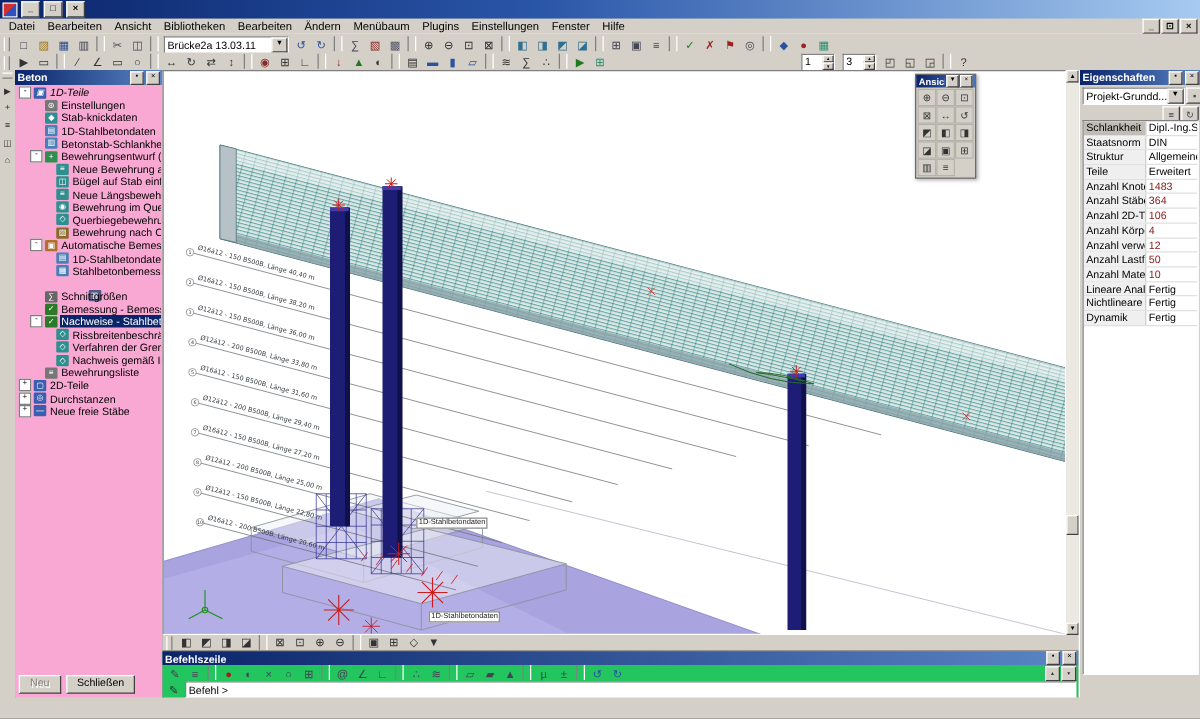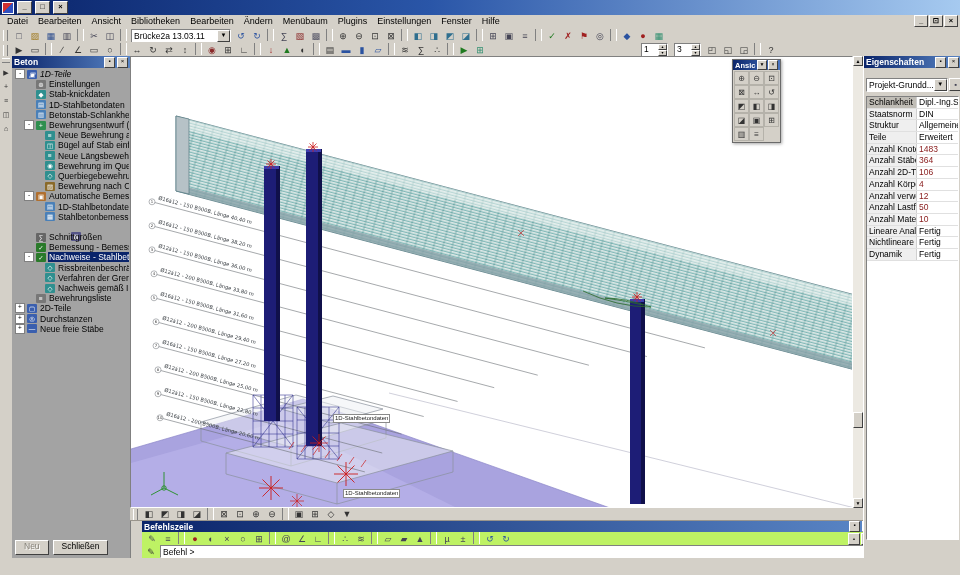--- a/index.html
+++ b/index.html
@@ -47,21 +47,21 @@
     border-right:1px solid #9a958c;display:flex;flex-direction:column;align-items:center;padding-top:2px;gap:1px;}
   .grip-h{width:8px;height:3px;border-top:1px solid #fff;border-bottom:1px solid #808080;margin-bottom:2px;}
   .lstrip .tbi{width:11px;height:11px;font-size:7px;}
   
   .panel-title{height:12px;background:linear-gradient(90deg,#0a246a,#5a86c6);color:#fff;
     display:flex;align-items:center;gap:2px;padding:0 2px;font-size:8.5px;font-weight:bold;}
   .pt-label{flex:1;overflow:hidden;white-space:nowrap;}
   .pt-btn{width:9px;height:9px;flex:none;background:#d4d0c8;color:#000;border:1px solid;
     border-color:#fff #404040 #404040 #fff;font-size:6px;line-height:7px;text-align:center;font-weight:normal;}
   
-  .beton{position:absolute;left:12px;top:56px;width:118px;bottom:17px;background:#a3a3a3;
+  .beton{position:absolute;left:12px;top:56px;width:118px;bottom:17px;background:#f9a8d4;
     border-right:1px solid #808080;}
   .tree{position:absolute;left:1px;right:1px;top:13px;bottom:20px;overflow:hidden;}
   .tree-row{height:10.2px;display:flex;align-items:center;white-space:nowrap;font-size:8.5px;}
   .expander{width:8px;height:8px;flex:none;background:#fff;border:1px solid #808080;
     font-size:6.5px;line-height:6px;text-align:center;margin-right:2px;}
   .expander.noexp{visibility:hidden;}
   .tree-icon{width:10px;height:9px;flex:none;margin-right:2px;border-radius:1px;color:#fff;
     font-size:6.5px;line-height:9px;text-align:center;}
   .tree-label{flex:1;overflow:hidden;padding:0 1px;}
   .tree-row.selected .tree-label{background:#0a246a;color:#fff;}
@@ -87,34 +87,34 @@
   .vtoolbar .tbi{height:11px;}
   
   .palette{position:absolute;left:601px;top:2px;width:47px;background:#d4d0c8;
     border:1px solid #6a6a6a;box-shadow:1px 1px 3px rgba(0,0,0,.35);}
   .palette-title{height:10px;background:linear-gradient(90deg,#0a246a,#4a76c2);color:#fff;
     display:flex;align-items:center;gap:1px;padding:0 2px;font-size:7.5px;font-weight:bold;}
   .palette-title .pt-btn{width:8px;height:8px;font-size:5px;line-height:6px;}
   .palette-body{display:flex;flex-wrap:wrap;padding:1px;}
   .palette-body .tbi{width:13px;height:12px;border:1px solid #b5b2aa;background:#d4d0c8;font-size:8px;}
   
-  .cmd{position:absolute;left:12px;top:465px;width:733px;height:37px;background:#bef264;}
+  .cmd{position:absolute;left:0;top:465px;width:733px;height:37px;background:#22c55e;}
   .cmd-icons{height:13px;display:flex;align-items:center;padding:0 2px;}
   .cmd-icons .tbi{height:11px;}
   .cmd-scroll{margin-left:auto;display:flex;gap:1px;}
   .cmd-scroll .tbi{width:10px;height:10px;border:1px solid;border-color:#fff #404040 #404040 #fff;font-size:4px;background:#d4d0c8;}
   .cmd-row{height:13px;display:flex;align-items:center;gap:2px;padding:0 2px;}
   .cmd-field{flex:1;display:flex;align-items:center;height:11px;background:#fff;
     border:1px solid;border-color:#808080 #fff #fff #808080;font-size:8.5px;padding:0 2px;gap:1px;}
   .cmd-field input{flex:1;border:none;outline:none;height:9px;font-size:8.5px;
     font-family:"Liberation Sans",sans-serif;padding:0;background:#fff;}
   
   .props{position:absolute;left:863px;top:56px;width:97px;bottom:17px;background:#d4d0c8;
     border-left:1px solid #fff;}
-  .props-row{display:flex;align-items:center;height:13px;padding:10px 2px;gap:1px;}
+  .props-row{display:flex;align-items:center;height:13px;padding:2px 2px;gap:1px;}
   .props-row .combo{width:auto;flex:1;margin:0;}
   .props-row2{display:flex;align-items:center;height:12px;padding:0 2px;justify-content:flex-end;gap:1px;}
   .props-row .tbi,.props-row2 .tbi{width:12px;height:11px;border:1px solid;border-color:#fff #404040 #404040 #fff;font-size:7.5px;}
   .pg{position:absolute;left:2px;right:2px;top:40px;bottom:18px;background:#fff;overflow:hidden;
     border:1px solid;border-color:#808080 #fff #fff #808080;}
   .pg-row{display:flex;height:10.7px;border-bottom:1px solid #e0e0e0;font-size:8.5px;align-items:center;}
   .pg-label{width:55%;flex:none;padding-left:2px;background:#efefef;border-right:1px solid #d0d0d0;
     overflow:hidden;white-space:nowrap;height:100%;line-height:10.5px;box-sizing:border-box;}
   .pg-value{flex:1;padding-left:2px;overflow:hidden;white-space:nowrap;height:100%;line-height:10.5px;}
   .pg-sel .pg-label{background:#c0bdb6;}

